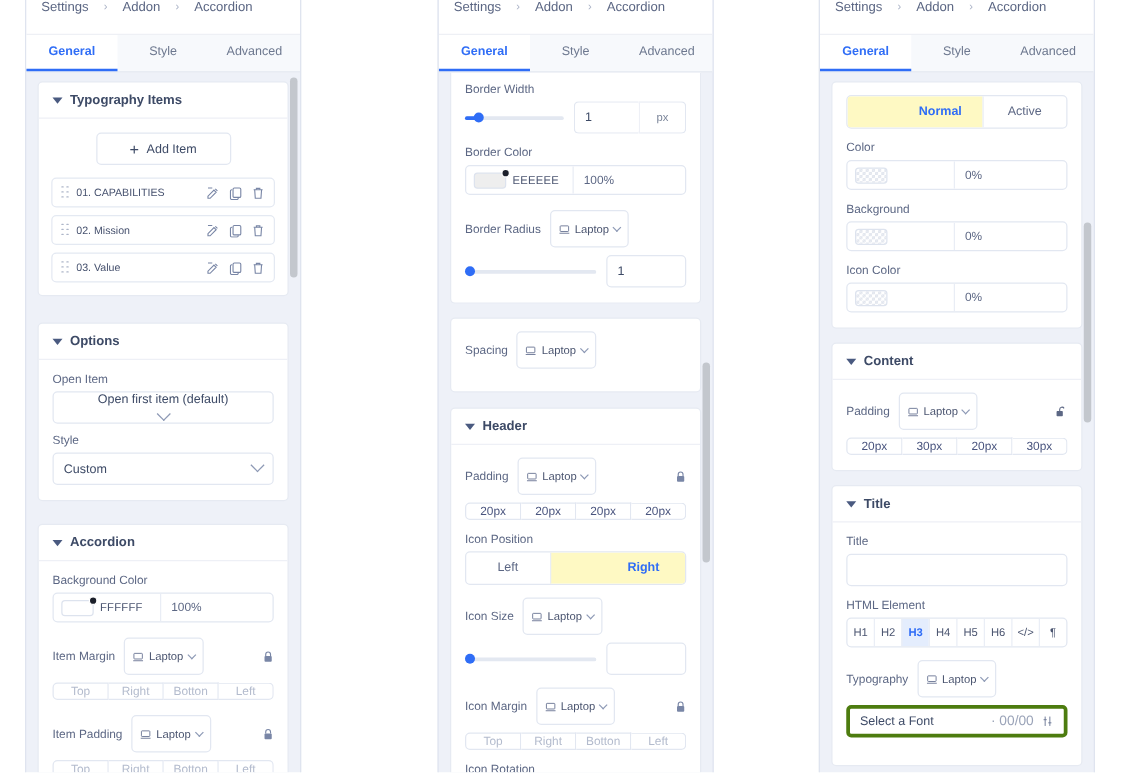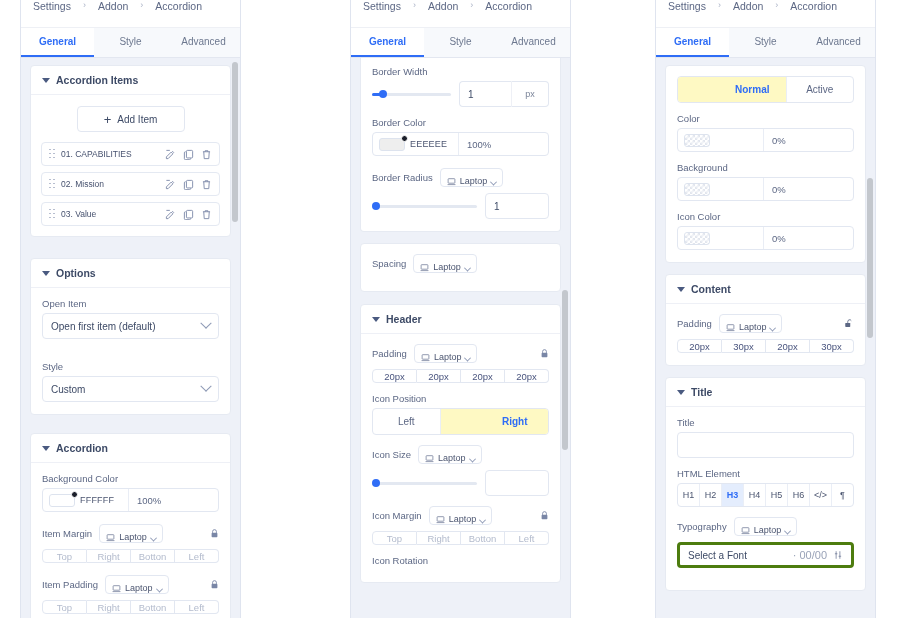--- a/index.html
+++ b/index.html
@@ -71,21 +71,21 @@
     border-bottom: 1px solid #eef0f6; cursor: pointer;
   }
   .caret { width: 0; height: 0; border-left: 4px solid transparent;
            border-right: 4px solid transparent; border-top: 5px solid #4a5a80; }
   .card-body { padding: 10px 11px 12px 11px; }
   .card-body.tight { padding: 9px 10px 10px 10px; }
 
   
   .lbl { font-size: 9.5px; color: #5c6784; margin-bottom: 4px; display:block; }
   .field-label { font-size: 9.5px; color: #5c6784; }
-  .mb8 { margin-bottom: 22px; }
+  .mb8 { margin-bottom: 8px; flex-direction: column; }
   .mb10 { margin-bottom: 10px; }
   .mb12 { margin-bottom: 12px; }
 
   
   .add-btn {
     width: 100%; max-width: 108px; margin: 2px auto 10px auto;
     display: flex; align-items: center; justify-content: center; gap: 6px;
     height: 26px; border: 1px solid #e2e7f1; border-radius: 4px;
     background: #fff; font-size: 10px; color: #3d4a66; cursor: pointer;
   }
@@ -127,22 +127,22 @@
       linear-gradient(45deg,#e2e6ee 25%,transparent 25%,transparent 75%,#e2e6ee 75%),
       linear-gradient(45deg,#e2e6ee 25%,transparent 25%,transparent 75%,#e2e6ee 75%);
     background-size: 5px 5px; background-position: 0 0, 2.5px 2.5px; background-color:#fff;
   }
   .eyedot { position: absolute; right: -4px; top: -4px; width: 7px; height: 7px;
             border-radius: 50%; background: #1b1f2a; border: 1.3px solid #fff; }
   .cf-code { font-size: 9px; color: #4b5570; letter-spacing: .2px; }
 
   
   .device {
-    display: inline-flex; align-items: flex-end; gap: 4px;
-    height: 19px; padding: 0 6px; border: 1px solid #e2e7f1; border-radius: 4px;
+    display: inline-flex; align-items: center; gap: 4px;
+    height: 30px; padding: 0 6px; border: 1px solid #e2e7f1; border-radius: 4px;
     background: #fff; font-size: 9px; color: #4b5570; cursor: pointer;
   }
   .device .chev { width: 5px; height: 5px; border-width: 1.2px; transform: rotate(45deg) translate(-1px,-1px); }
 
   
   .sliderrow { display: flex; align-items: center; gap: 8px; }
   .slider { flex: 1; height: 3px; background: #e3e8f1; border-radius: 2px; position: relative; cursor: pointer; }
   .slider .fill { position: absolute; left: 0; top: 0; height: 3px; background: #2f6df6; border-radius: 2px; }
   .slider .knob { position: absolute; top: -2.5px; width: 8px; height: 8px; border-radius: 50%; background: #2f6df6; }
   .numbox {
@@ -221,21 +221,21 @@
       <div class="tab">Advanced</div>
     </div>
 
     <div class="scrollarea">
       <div class="sbar" style="top:4px;height:552px;"></div>
       <div class="sthumb" style="top:4px;height:160px;"></div>
 
       <div class="card">
         <div class="card-head">
           <span class="caret"></span>
-          <span>Accordion Items</span>
+          <span>Typography Items</span>
         </div>
         <div class="card-body tight">
           <div class="add-btn">
             <span class="plus">+</span>
             <span>Add Item</span>
           </div>
 
           <div class="item">
             <span class="grip">
                 <i></i>

